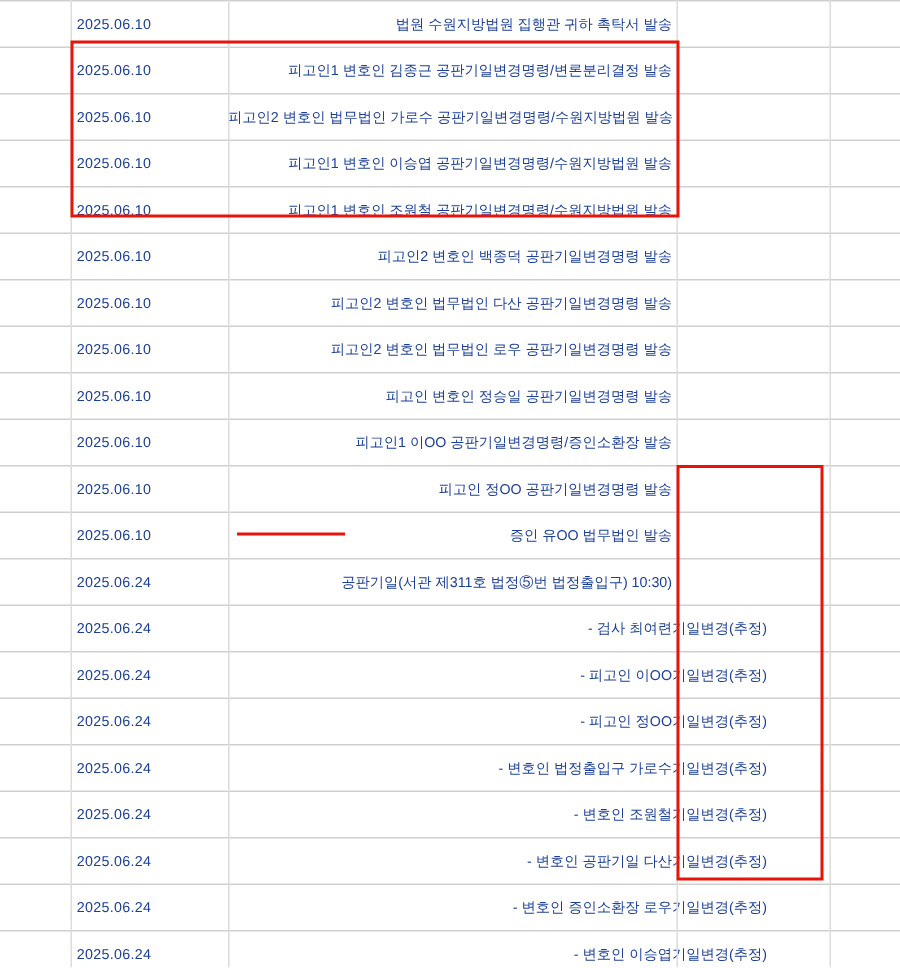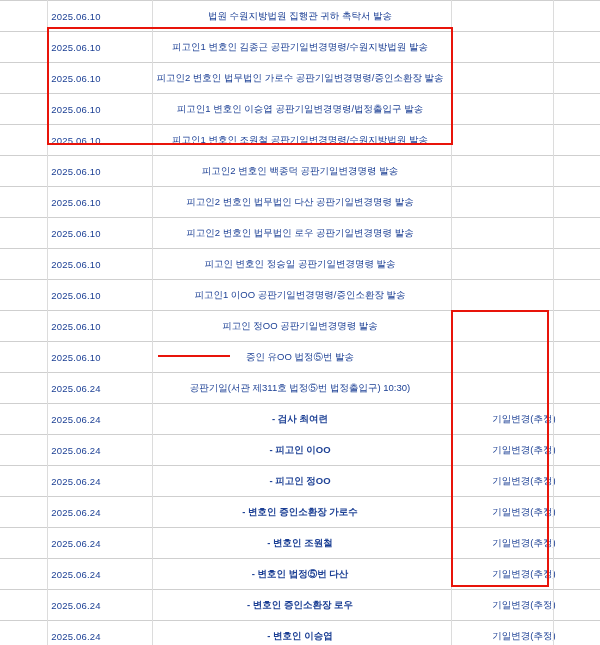--- a/index.html
+++ b/index.html
@@ -36,39 +36,39 @@
     padding: 0;
   }
   td.col-date {
     width: 152px;
     text-align: center;
     white-space: nowrap;
     letter-spacing: 0.2px;
   }
   td.col-desc {
     width: 296px;
-    text-align: center;
+    text-align: right;
     padding-left: 8px;
     white-space: nowrap;
     margin-top: 47px;
   }
   td.col-note {
     width: 152px;
-    text-align: center;
+    text-align: left;
     white-space: nowrap;
   }
   
   .table-wrap {
     position: absolute;
     left: 0;
     top: 0;
     width: 600px;
   }
   td.col-date { border-left: none; }
-  .indent { padding-left: 10px; font-weight: bold; }
+  .indent { padding-left: 10px; }
   
   .red-box {
     position: absolute;
     border: 2px solid #e8140a;
     box-sizing: border-box;
     pointer-events: none;
     z-index: 5;
   }
   .red-underline {
     position: absolute;
@@ -93,31 +93,31 @@
   <div class="table-wrap">
     <table class="case-table">
       <tbody>
         <tr>
           <td class="col-date">2025.06.10</td>
           <td class="col-desc">법원 수원지방법원 집행관 귀하 촉탁서 발송</td>
           <td class="col-note"></td>
         </tr>
         <tr>
           <td class="col-date">2025.06.10</td>
-          <td class="col-desc">피고인1 변호인 김종근 공판기일변경명령/수원지방법원 발송</td>
-          <td class="col-note"></td>
-        </tr>
-        <tr>
-          <td class="col-date">2025.06.10</td>
-          <td class="col-desc">피고인2 변호인 법무법인 가로수 공판기일변경명령/증인소환장 발송</td>
-          <td class="col-note"></td>
-        </tr>
-        <tr>
-          <td class="col-date">2025.06.10</td>
-          <td class="col-desc">피고인1 변호인 이승엽 공판기일변경명령/법정출입구 발송</td>
+          <td class="col-desc">피고인1 변호인 김종근 공판기일변경명령/변론분리결정 발송</td>
+          <td class="col-note"></td>
+        </tr>
+        <tr>
+          <td class="col-date">2025.06.10</td>
+          <td class="col-desc">피고인2 변호인 법무법인 가로수 공판기일변경명령/수원지방법원 발송</td>
+          <td class="col-note"></td>
+        </tr>
+        <tr>
+          <td class="col-date">2025.06.10</td>
+          <td class="col-desc">피고인1 변호인 이승엽 공판기일변경명령/수원지방법원 발송</td>
           <td class="col-note"></td>
         </tr>
         <tr>
           <td class="col-date">2025.06.10</td>
           <td class="col-desc">피고인1 변호인 조원철 공판기일변경명령/수원지방법원 발송</td>
           <td class="col-note"></td>
         </tr>
         <tr>
           <td class="col-date">2025.06.10</td>
           <td class="col-desc">피고인2 변호인 백종덕 공판기일변경명령 발송</td>
@@ -143,21 +143,21 @@
           <td class="col-desc">피고인1 이OO 공판기일변경명령/증인소환장 발송</td>
           <td class="col-note"></td>
         </tr>
         <tr>
           <td class="col-date">2025.06.10</td>
           <td class="col-desc">피고인 정OO 공판기일변경명령 발송</td>
           <td class="col-note"></td>
         </tr>
         <tr>
           <td class="col-date">2025.06.10</td>
-          <td class="col-desc">증인 유OO 법정⑤번 발송</td>
+          <td class="col-desc">증인 유OO 법무법인 발송</td>
           <td class="col-note"></td>
         </tr>
         <tr>
           <td class="col-date">2025.06.24</td>
           <td class="col-desc">공판기일(서관 제311호 법정⑤번 법정출입구) 10:30)</td>
           <td class="col-note"></td>
         </tr>
         <tr>
           <td class="col-date">2025.06.24</td>
           <td class="col-desc indent">- 검사 최여련</td>
@@ -168,31 +168,31 @@
           <td class="col-desc indent">- 피고인 이OO</td>
           <td class="col-note">기일변경(추정)</td>
         </tr>
         <tr>
           <td class="col-date">2025.06.24</td>
           <td class="col-desc indent">- 피고인 정OO</td>
           <td class="col-note">기일변경(추정)</td>
         </tr>
         <tr>
           <td class="col-date">2025.06.24</td>
-          <td class="col-desc indent">- 변호인 증인소환장 가로수</td>
+          <td class="col-desc indent">- 변호인 법정출입구 가로수</td>
           <td class="col-note">기일변경(추정)</td>
         </tr>
         <tr>
           <td class="col-date">2025.06.24</td>
           <td class="col-desc indent">- 변호인 조원철</td>
           <td class="col-note">기일변경(추정)</td>
         </tr>
         <tr>
           <td class="col-date">2025.06.24</td>
-          <td class="col-desc indent">- 변호인 법정⑤번 다산</td>
+          <td class="col-desc indent">- 변호인 공판기일 다산</td>
           <td class="col-note">기일변경(추정)</td>
         </tr>
         <tr>
           <td class="col-date">2025.06.24</td>
           <td class="col-desc indent">- 변호인 증인소환장 로우</td>
           <td class="col-note">기일변경(추정)</td>
         </tr>
         <tr>
           <td class="col-date">2025.06.24</td>
           <td class="col-desc indent">- 변호인 이승엽</td>

